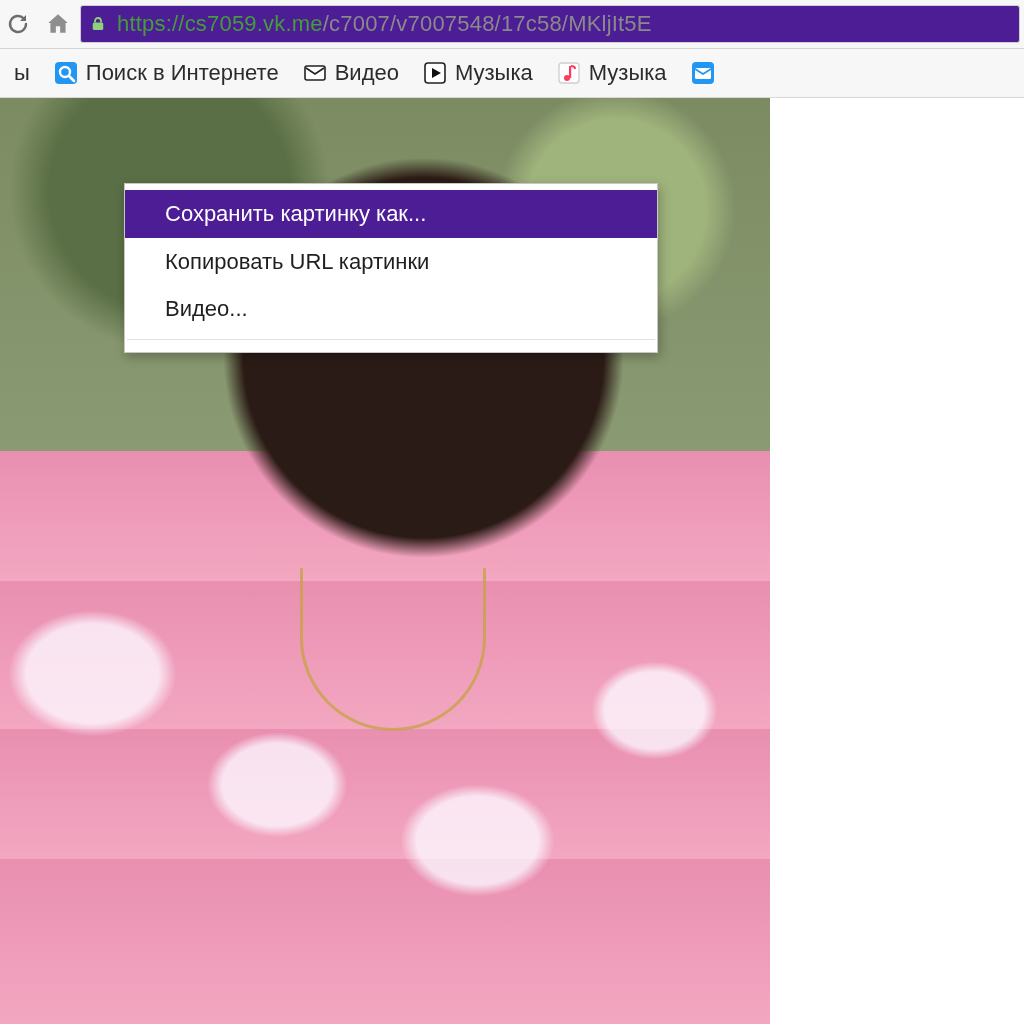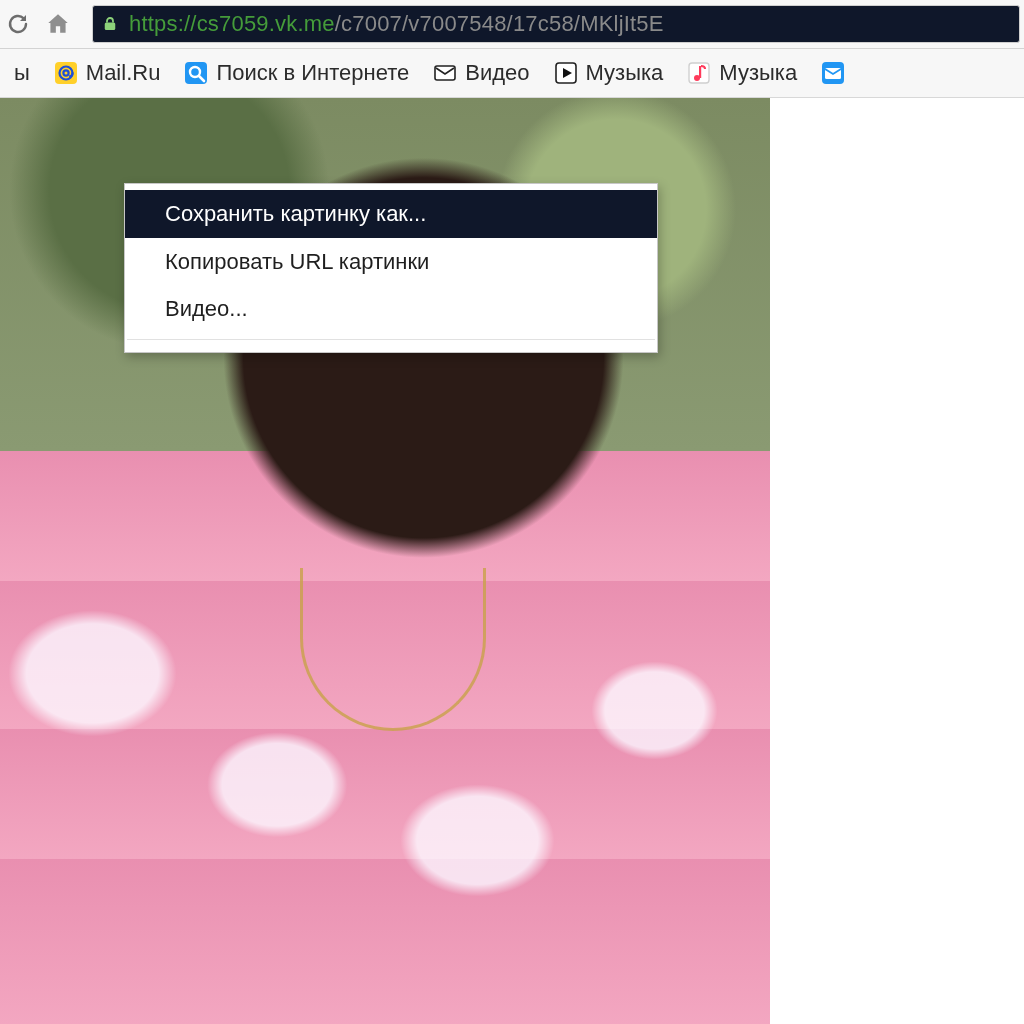--- a/index.html
+++ b/index.html
@@ -28,27 +28,26 @@
     align-items: center;
     justify-content: center;
     color: #6d6d6d;
     margin-right: 4px;
   }
   .url-field {
     flex: 1;
     display: flex;
     align-items: center;
     height: 36px;
-    background: #0f172a;
+    background: #4c1d95;
     border: 1px solid #cfcfcf;
     border-radius: 3px;
     padding: 0 8px;
     white-space: nowrap;
     overflow: hidden;
-    margin-left: 12px;
   }
   .url-field .padlock {
     width: 18px;
     height: 18px;
     display: inline-flex;
     align-items: center;
     justify-content: center;
     margin-right: 10px;
   }
   .url-text {
@@ -150,21 +149,21 @@
     font-size: 22px;
     color: #1f1f1f;
     user-select: none;
   }
   .ctx-item {
     padding: 10px 40px 10px 40px;
     line-height: 1.25;
     cursor: default;
   }
   .ctx-item.highlight {
-    background: #0f172a;
+    background: #4c1d95;
     color: #fff;
   }
   .ctx-sep {
     height: 1px;
     margin: 6px 2px;
     background: #e1e1e1;
   }
 </style>
 </head>
 <body>
@@ -193,31 +192,20 @@
     </span>
   </div>
 </div>
 
 <div class="bookmarks">
 
   <div class="bm-item">
     <span>ы</span>
   </div>
 
-  <div class="bm-item">
-    <span class="bm-icon">
-      <svg viewBox="0 0 24 24" width="24" height="24">
-        <rect x="1" y="1" width="22" height="22" rx="4" fill="#ffd02a"></rect>
-        <circle cx="12" cy="12" r="6.5" fill="none" stroke="#1f4fd6" stroke-width="2.2"></circle>
-        <circle cx="12" cy="12" r="2.6" fill="none" stroke="#1f4fd6" stroke-width="2.2"></circle>
-        <path d="M18.5 12c0 2-1 3.2-2.4 3.2" fill="none" stroke="#1f4fd6" stroke-width="2.2" stroke-linecap="round"></path>
-      </svg>
-    </span>
-    <span>Mail.Ru</span>
-  </div>
 
   <div class="bm-item">
     <span class="bm-icon">
       <svg viewBox="0 0 24 24" width="24" height="24">
         <rect x="1" y="1" width="22" height="22" rx="4" fill="#2196f3"></rect>
         <circle cx="11" cy="11" r="5" fill="none" stroke="#fff" stroke-width="2.4"></circle>
         <line x1="15" y1="15" x2="20" y2="20" stroke="#fff" stroke-width="2.6" stroke-linecap="round"></line>
       </svg>
     </span>
     <span>Поиск в Интернете</span>

